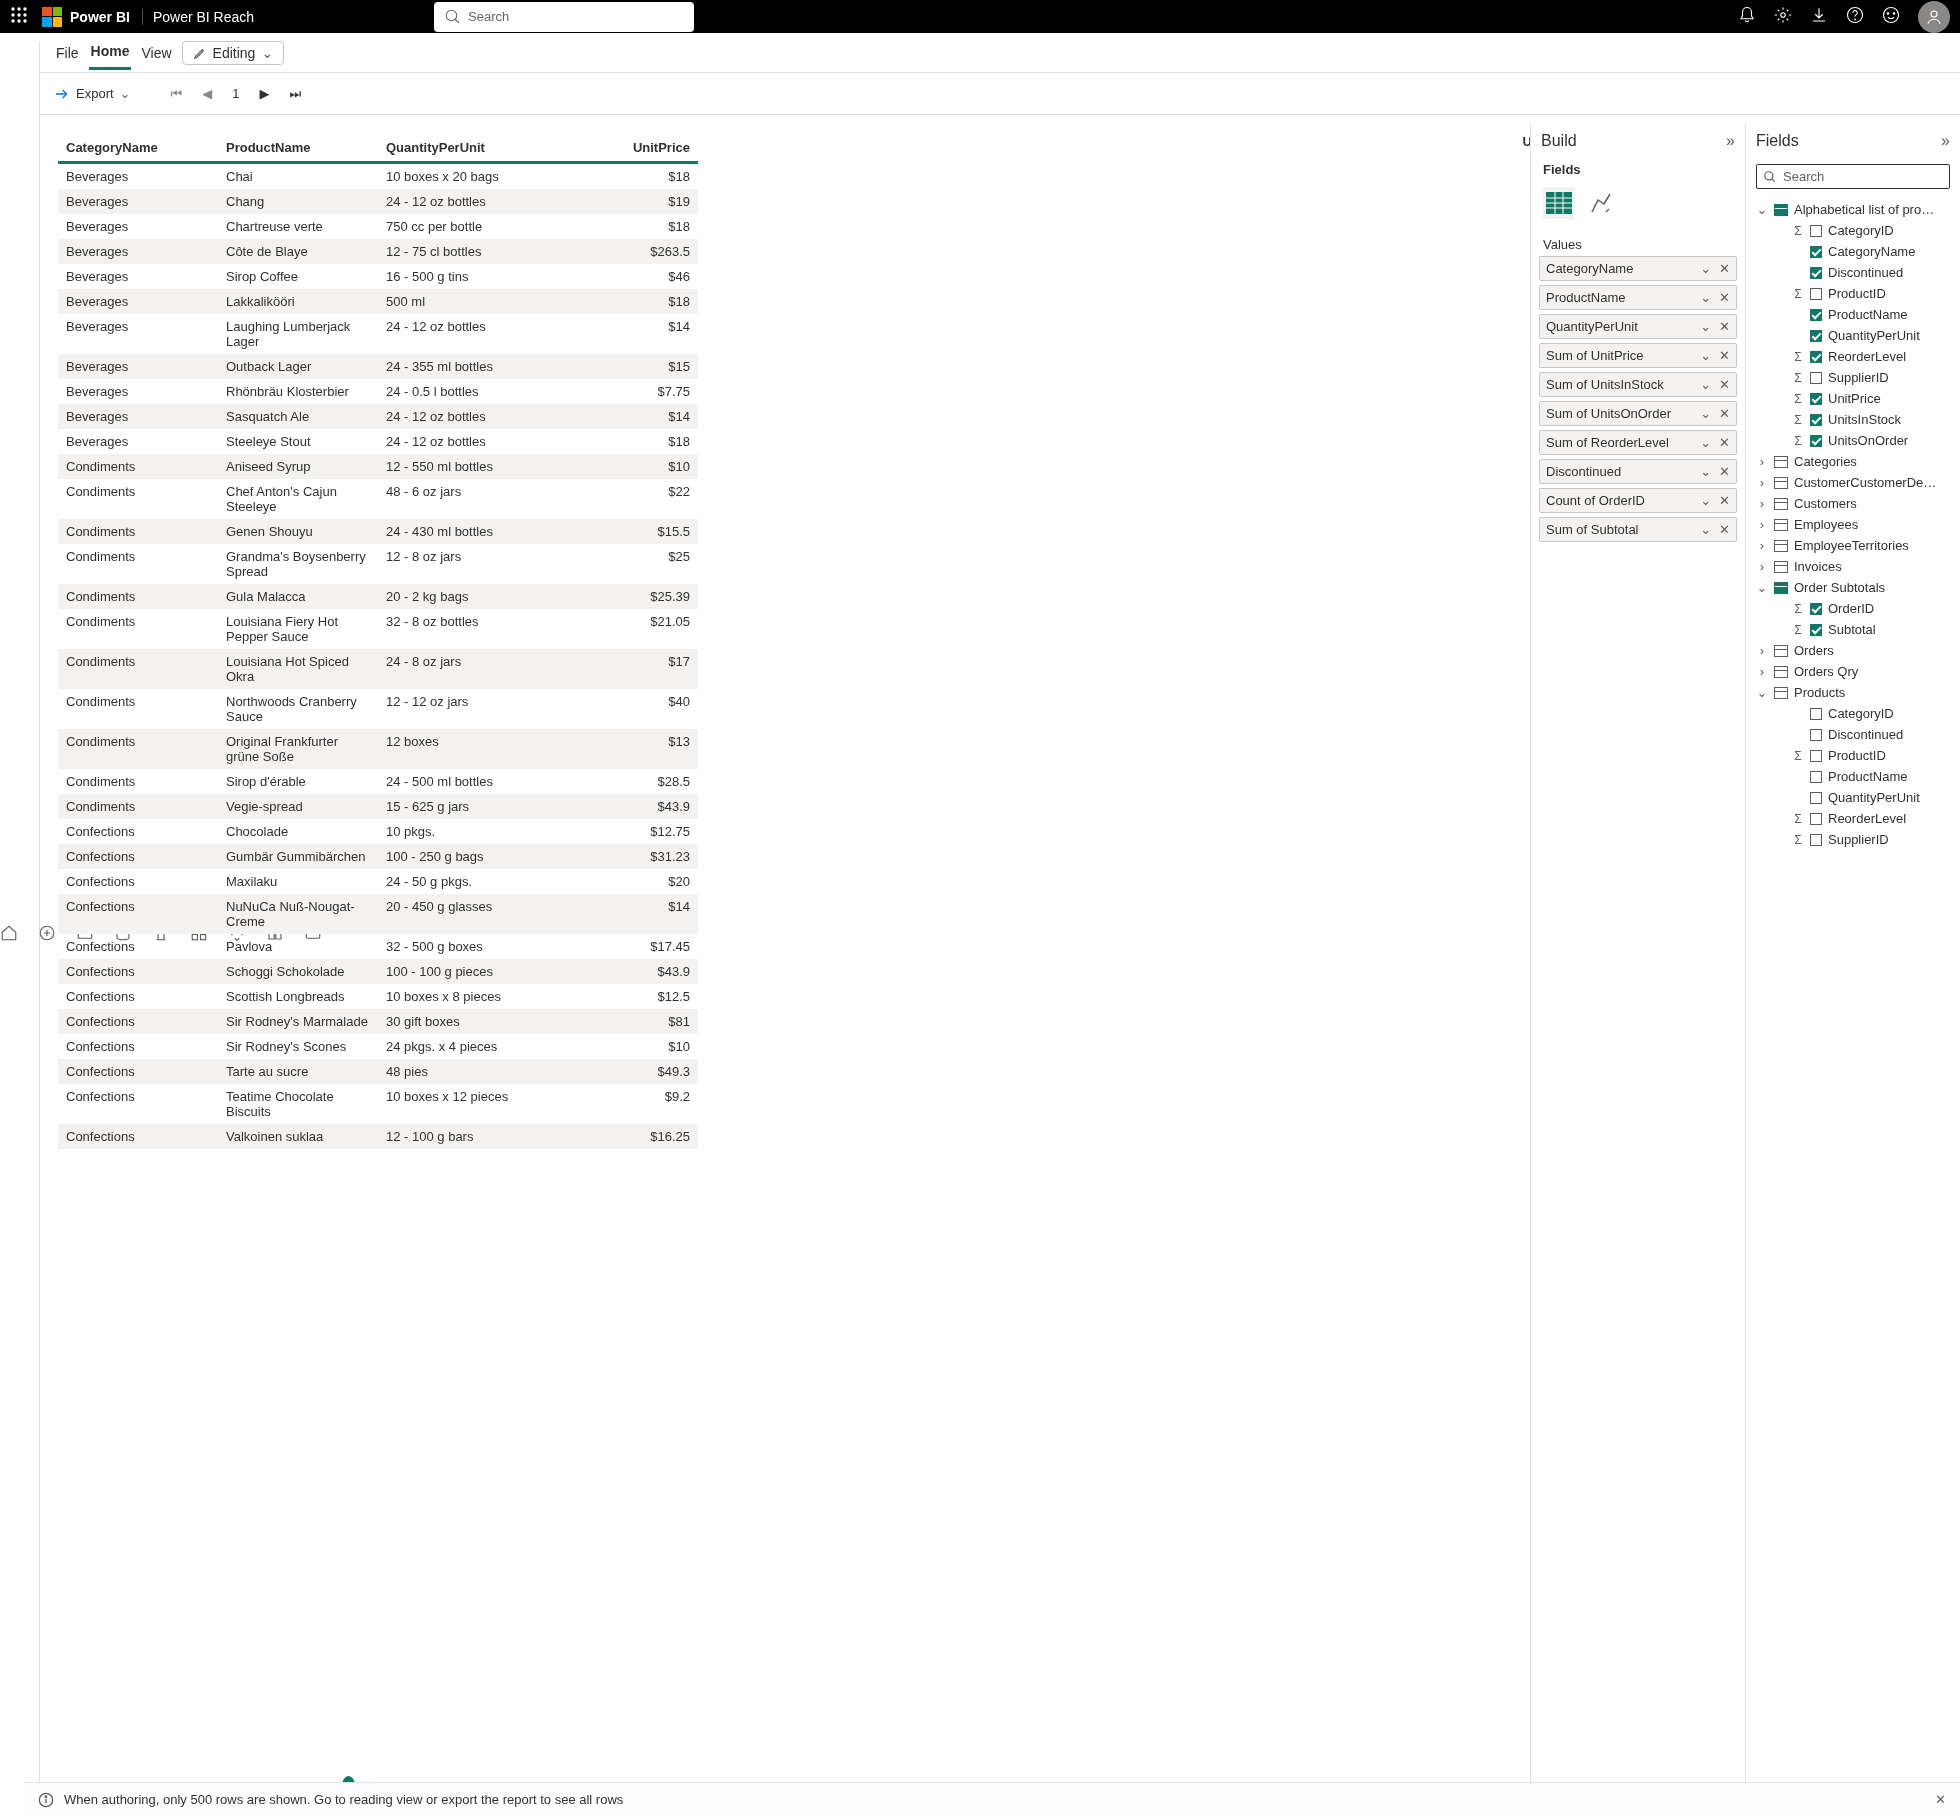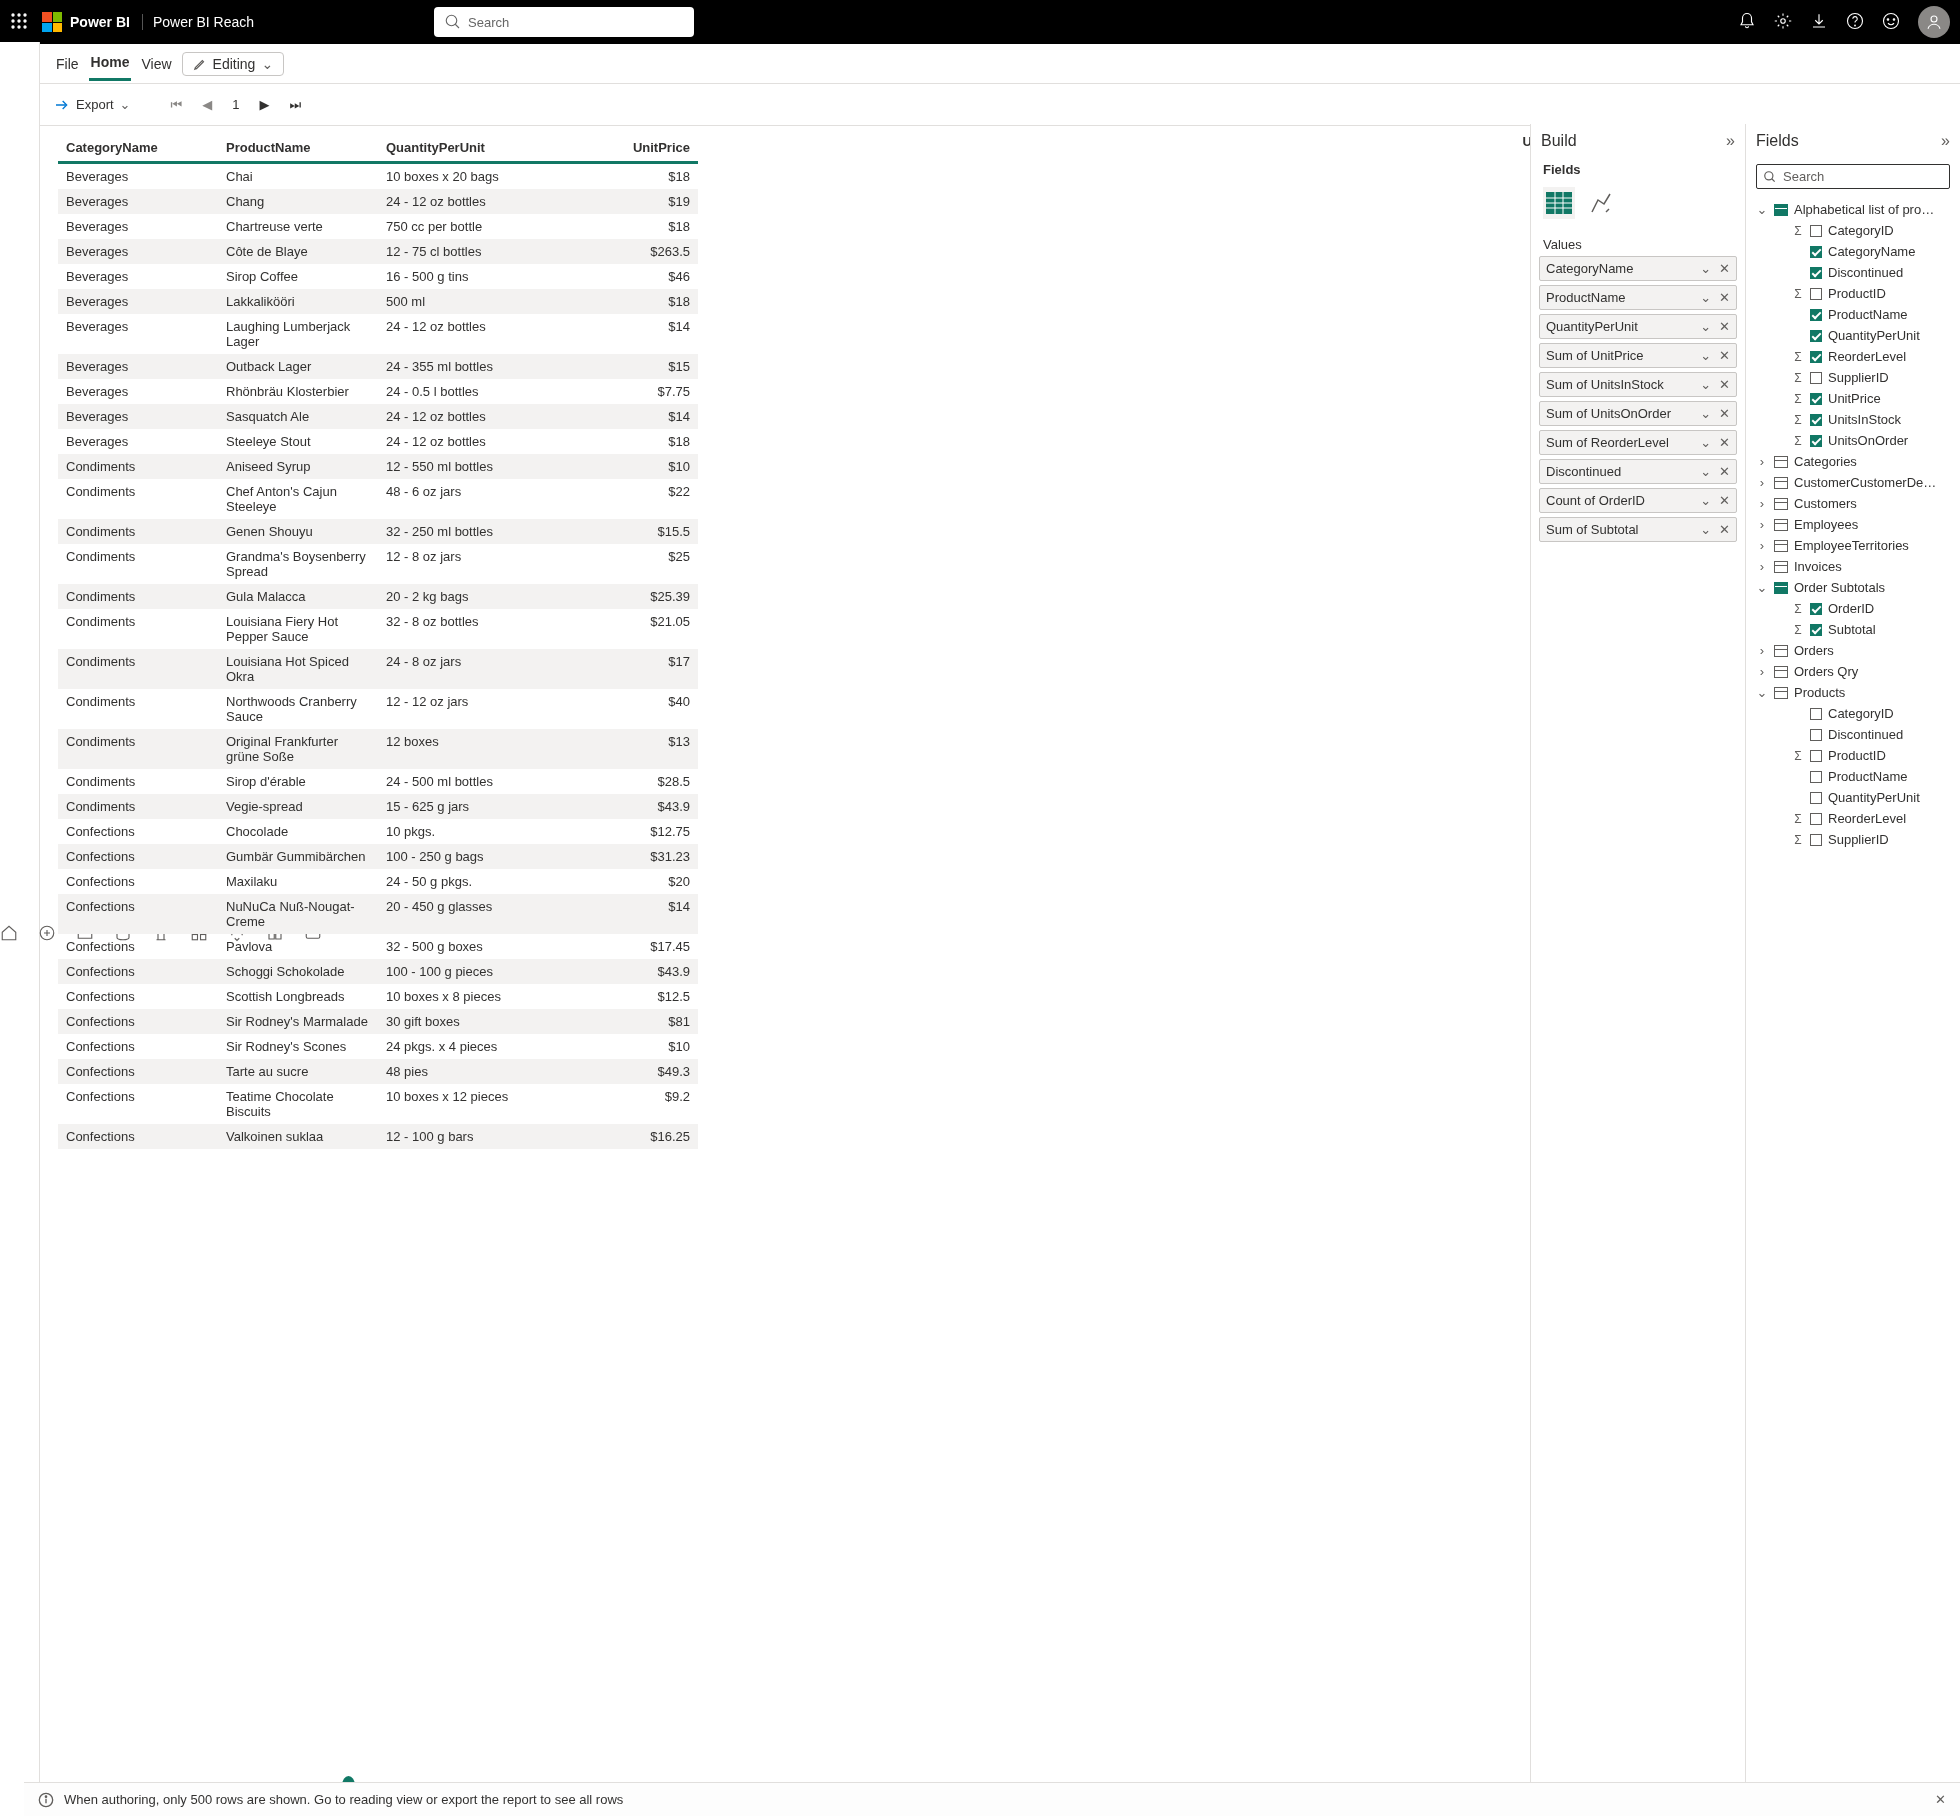--- a/index.html
+++ b/index.html
@@ -1,19 +1,19 @@
 <!DOCTYPE html>
 <html><head>
 <meta charset="utf-8">
 <style>
 * { margin:0; padding:0; box-sizing:border-box; font-family:"Segoe UI", Arial, sans-serif; }
 body { background:#fff; color:#323130; font-size:13px; overflow:hidden; }
 
 
-.topbar { background:#000; height:44px; display:flex; align-items:center; color:#fff; padding:0 10px; }
+.topbar { background:#000; height:33px; display:flex; align-items:center; color:#fff; padding:0 10px; }
 .ms-logo { width:20px; height:20px; margin:0 8px 0 4px; display:grid; grid-template:1fr 1fr/1fr 1fr; gap:1px; }
 .ms-logo span:nth-child(1){background:#f25022;} .ms-logo span:nth-child(2){background:#7fba00;}
 .ms-logo span:nth-child(3){background:#00a4ef;} .ms-logo span:nth-child(4){background:#ffb900;}
 .brand { display:flex; align-items:center; gap:10px; font-size:14px;}
 .brand .pbi { font-weight:600; border-right:1px solid #555; padding-right:12px;}
 .searchbox { margin-left:180px; width:260px; height:30px; background:#fff; border-radius:4px; display:flex; align-items:center; padding:0 10px; color:#666;}
 .searchbox svg{margin-right:6px;}
 .top-icons { margin-left:auto; display:flex; gap:18px; align-items:center; color:#fff;}
 .top-icons .avatar{width:32px;height:32px;border-radius:50%;background:#8a8886;display:flex;align-items:center;justify-content:center;}
 .glyph{width:18px;height:18px;stroke:#fff;stroke-width:1.5;fill:none;}
@@ -300,21 +300,21 @@
           </tr>
           <tr>
             <td>Condiments</td>
             <td>Chef Anton's Cajun Steeleye</td>
             <td>48 - 6 oz jars</td>
             <td class="num">$22</td>
           </tr>
           <tr class="alt">
             <td>Condiments</td>
             <td>Genen Shouyu</td>
-            <td>32 - 250 ml bottles</td>
+            <td>24 - 430 ml bottles</td>
             <td class="num">$15.5</td>
           </tr>
           <tr>
             <td>Condiments</td>
             <td>Grandma's Boysenberry Spread</td>
             <td>12 - 8 oz jars</td>
             <td class="num">$25</td>
           </tr>
           <tr class="alt">
             <td>Condiments</td>

